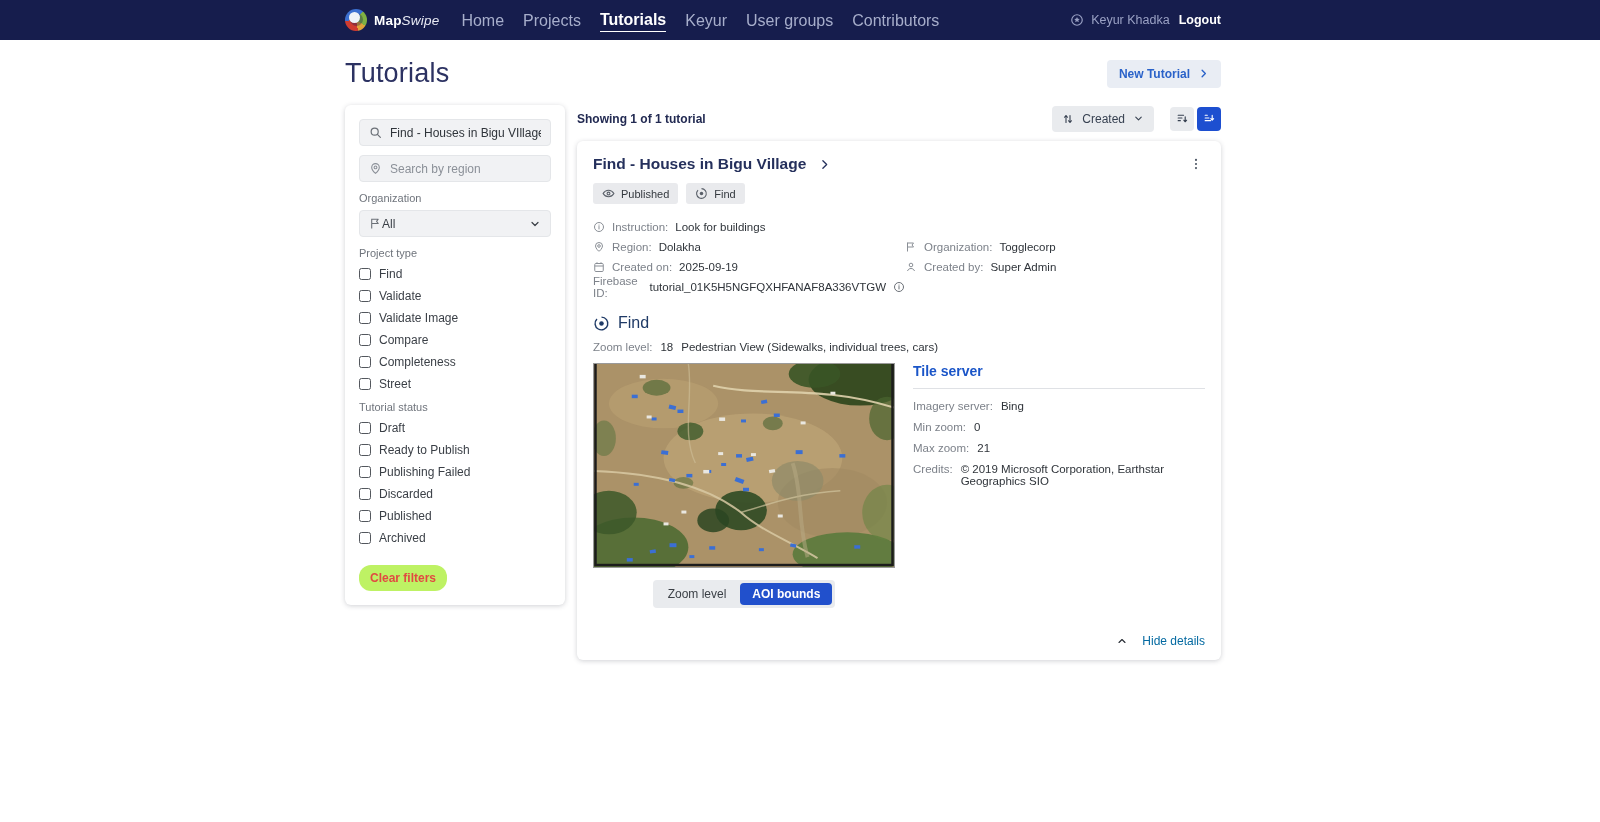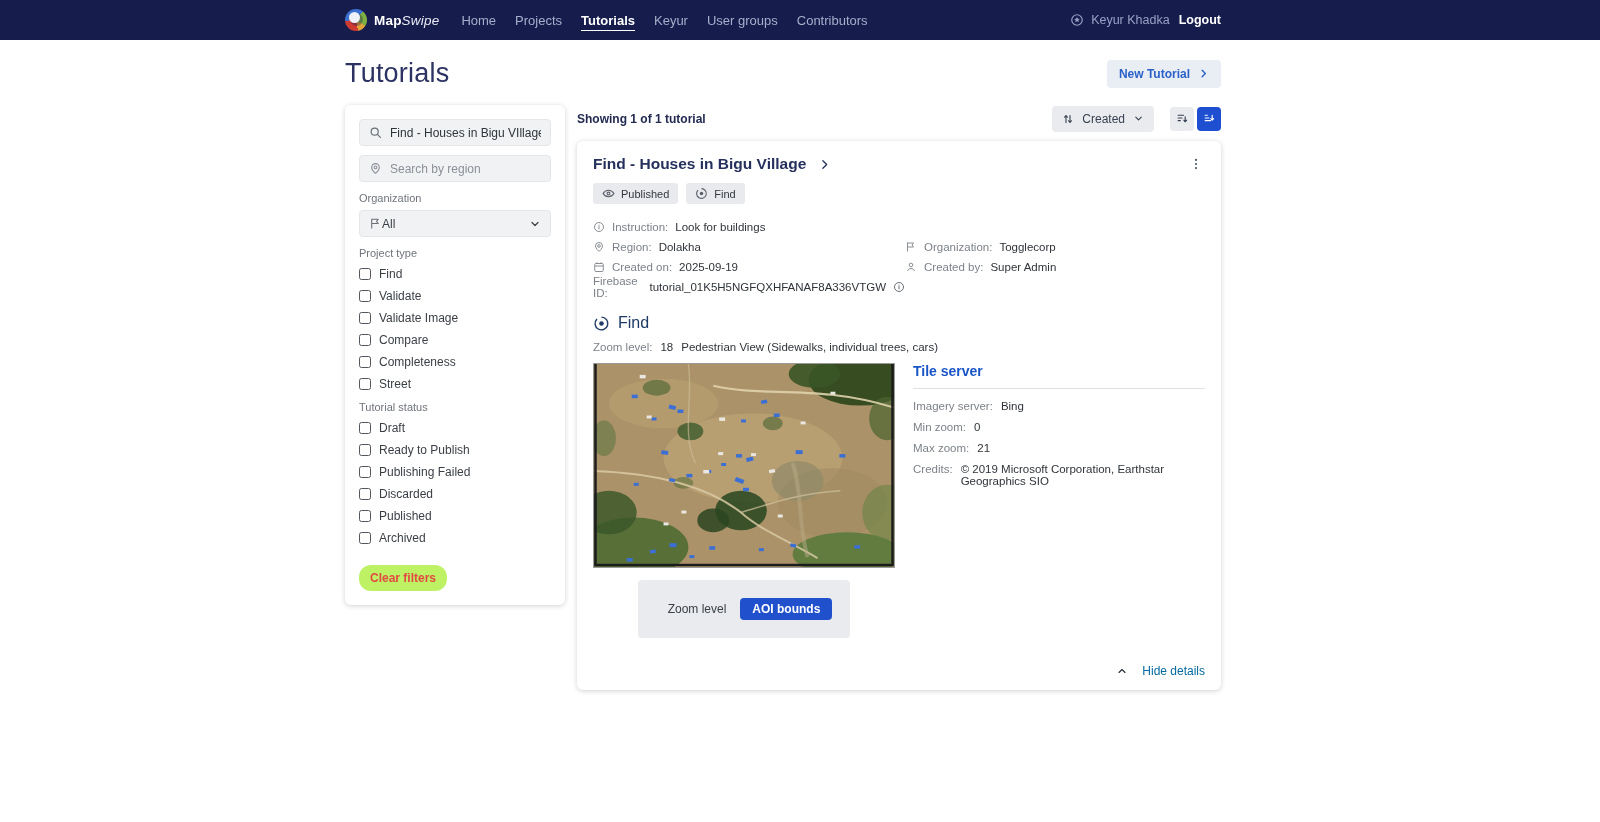--- a/index.html
+++ b/index.html
@@ -8,21 +8,21 @@
   
   .navbar { height:40px; background:#161d4d; display:flex; align-items:center; }
   .nav-inner { width:876px; margin-left:345px; display:flex; align-items:center; }
   .brand { display:flex; align-items:center; gap:7px; cursor:pointer; }
   .brand-logo { width:22px; height:22px; border-radius:50%; background:conic-gradient(from -40deg,#3b6fd0 0 22%,#7fb043 22% 45%,#e0a33a 45% 58%,#cf3b30 58% 85%,#3b6fd0 85%); position:relative; }
   .brand-logo::after { content:""; position:absolute; left:4px; top:3px; width:11px; height:11px; border-radius:50%; background:#eef2f8; box-shadow:2px 2px 0 1px rgba(20,30,80,.35); }
   .brand-text { color:#fff; font-size:13.5px; letter-spacing:.2px; }
   .brand-text b { font-weight:700; }
   .brand-text i { font-weight:400; font-style:italic; color:#e8eaf4; }
   .nav-menu { display:flex; align-items:center; gap:19px; margin-left:22px; }
-  .nav-item { font-size:13px; color:#a7aecb; cursor:pointer; padding:3px 0 2px; }
+  .nav-item { font-size:16px; color:#a7aecb; cursor:pointer; padding:3px 0 2px; }
   .nav-item.active { color:#fff; font-weight:700; border-bottom:1.5px solid #fff; }
   .nav-right { margin-left:auto; display:flex; align-items:center; gap:9px; }
   .nav-user { display:flex; align-items:center; gap:7px; font-size:12.5px; color:#9aa1c4; cursor:default; }
   .nav-logout { font-size:12.5px; color:#fff; font-weight:700; cursor:pointer; }
 
   
   .container { width:876px; margin-left:345px; }
   .page-head { display:flex; align-items:center; justify-content:space-between; margin-top:18px; margin-bottom:16px; }
   .page-title { font-size:27px; font-weight:500; color:#2c3262; letter-spacing:.2px; }
   .new-tutorial-btn { display:flex; align-items:center; gap:8px; background:#e9edf4; color:#2a62c9; font-size:12px; font-weight:600; padding:7px 12px; border-radius:4px; border:none; cursor:pointer; }
@@ -73,21 +73,21 @@
   .section-head { display:flex; align-items:center; gap:8px; margin-top:17px; font-size:16px; color:#1f3a66; font-weight:500; }
   .zoom-line { margin-top:9px; font-size:11.5px; display:flex; gap:8px; }
   .zoom-line .lbl { color:#7d828a; }
   .zoom-line .val { color:#2f343a; }
 
   .detail-cols { display:flex; gap:18px; margin-top:10px; }
   .map-wrap { width:302px; }
   .map-frame { width:302px; height:205px; border:1px solid #9a9a9a; position:relative; overflow:hidden; background:#ab9268; }
   .map-frame svg { display:block; width:100%; height:100%; }
   .map-toggle-row { display:flex; justify-content:center; margin-top:12px; }
-  .map-toggle { display:flex; align-items:center; background:#e9ebee; border-radius:4px; padding:18px; gap:2px; }
+  .map-toggle { display:flex; align-items:center; background:#e9ebee; border-radius:4px; padding:3px; gap:2px; }
   .map-toggle .opt { font-size:12px; color:#3b4046; padding:4px 12px; border-radius:4px; cursor:pointer; }
   .map-toggle .opt.selected { background:#2150cc; color:#fff; font-weight:700; }
 
   .tile-panel { flex:1; }
   .tile-head { font-size:14px; font-weight:700; color:#1a55c8; padding-bottom:9px; border-bottom:1px solid #dfe1e5; }
   .tile-rows { margin-top:11px; }
   .tile-row { display:flex; gap:8px; font-size:11.5px; margin-bottom:9px; }
   .tile-row .lbl { color:#7d828a; }
   .tile-row .val { color:#2f343a; }
 

